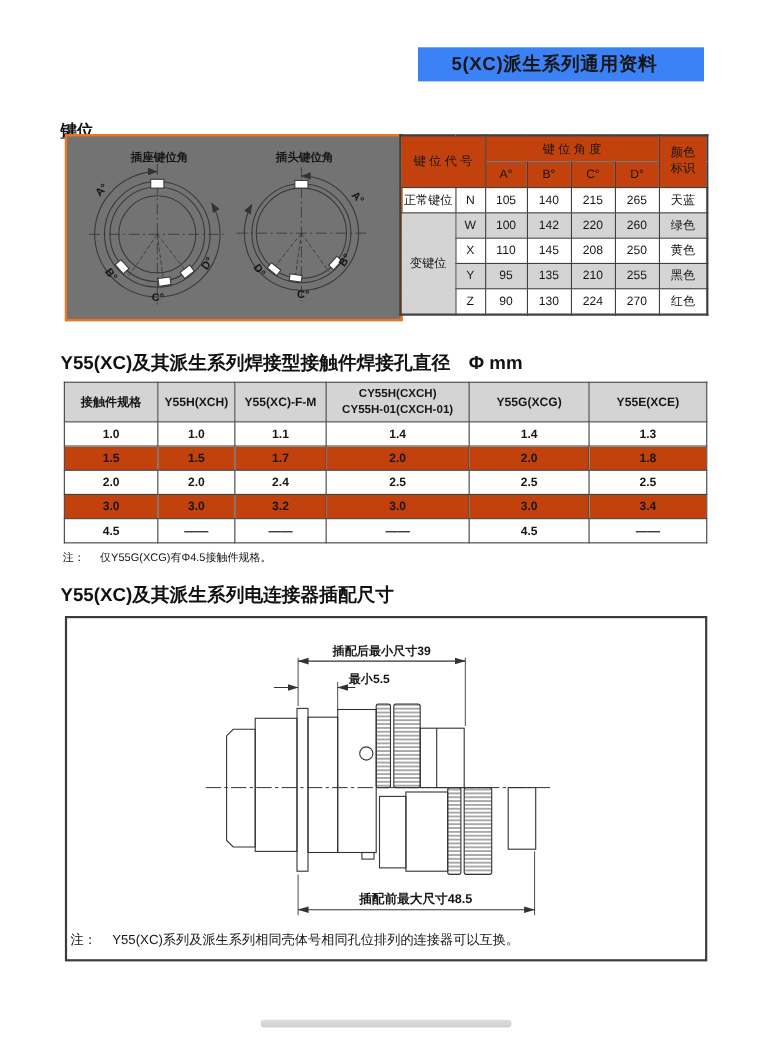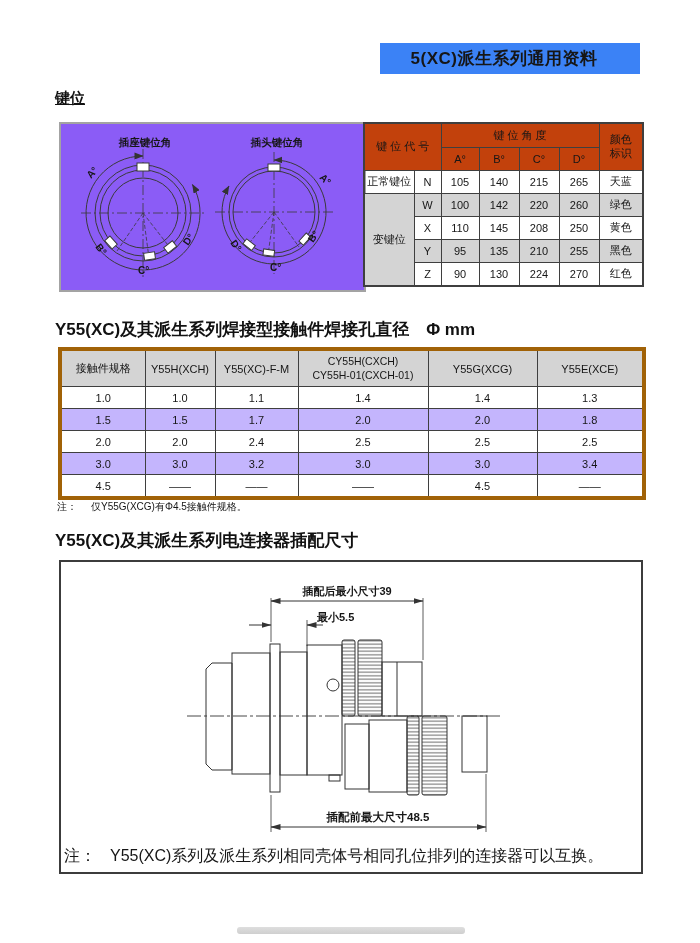--- a/index.html
+++ b/index.html
@@ -12,55 +12,55 @@
   
   #header-bar{
     left:380px;top:43px;width:260px;height:31px;background:#3b82f6;text-align:center;
   }
   #header-bar span{
     display:inline-block;margin-left:-12px;line-height:31px;
     font-size:17px;font-weight:bold;color:#161616;letter-spacing:.5px;white-space:nowrap;
   }
   .sec-title{font-weight:bold;font-size:17px;color:#111;white-space:nowrap;}
   
-  .frame{border:2px solid #a3a3a3;background:#8b5cf6;}
+  .frame{border:2px solid #f97316;background:#737373;}
   
   table{border-collapse:collapse;table-layout:fixed;}
   td{border:1px solid #3f3f3f;text-align:center;vertical-align:middle;
      font-size:11px;color:#161616;padding:0;overflow:hidden;}
   .g{background:#c2410c;}
   .pre{white-space:pre-line;line-height:1.25;}
   #key-table{left:363px;top:122px;width:279px;}
   #key-table table{width:279px;border:2px solid #3f3f3f;}
   #key-table td{height:22px;}
   #key-table tr.shade td{background:#d4d4d4;}
   #key-table td.nobg{background:#ffffff;}
   #solder-table{left:58px;top:347px;width:584px;}
-  #solder-table table{width:584px;border:4px solid #a16207;}
+  #solder-table table{width:584px;border:1px solid #a16207;font-weight:bold;}
   #solder-table td.hd{height:35px;background:#d4d4d4;font-size:11px;}
   #solder-table td{height:21px;}
-  #solder-table tr.shade td{background:#c4b5fd;}
+  #solder-table tr.shade td{background:#c2410c;}
   .note{font-size:10px;color:#161616;white-space:nowrap;}
   .note b{font-weight:normal;margin-right:14px;}
   
   #draw-box{left:59px;top:560px;width:580px;height:310px;border:2px solid #3c3c3c;}
-  #draw-note{left:3px;top:284px;font-size:16px;white-space:nowrap;color:#161616;}
+  #draw-note{left:3px;top:284px;font-size:12px;white-space:nowrap;color:#161616;}
   #draw-note .lbl{margin-right:14px;}
   #bottom-strip{left:237px;top:927px;width:228px;height:7px;border-radius:3px;
      background:linear-gradient(#dedede,#cfcfcf);}
   svg text{font-family:"Liberation Sans","DejaVu Sans",sans-serif;fill:#161616;}
 </style>
 </head>
 <body>
 
 <div class="abs" id="header-bar">
   <span>5(XC)派生系列通用资料</span>
 </div>
 
-<div class="abs sec-title" style="left:55px;top:89px;font-size:15px;text-decoration:underline;">键位</div>
+<div class="abs sec-title" style="left:55px;top:110px;font-size:15px;text-decoration:underline;">键位</div>
 
 <div class="abs frame" style="left:59px;top:122px;width:303px;height:166px;">
 <svg width="303" height="166" viewBox="0 0 303 166">
   <defs>
     <marker id="arr" markerWidth="9" markerHeight="7" refX="8.5" refY="3.5" orient="auto" markerUnits="userSpaceOnUse">
       <path d="M0,0 L9,3.5 L0,7 Z" fill="#333"></path>
     </marker>
     <marker id="arrs" markerWidth="9" markerHeight="7" refX="8.5" refY="3.5" orient="auto-start-reverse" markerUnits="userSpaceOnUse">
       <path d="M0,0 L9,3.5 L0,7 Z" fill="#333"></path>
     </marker>

